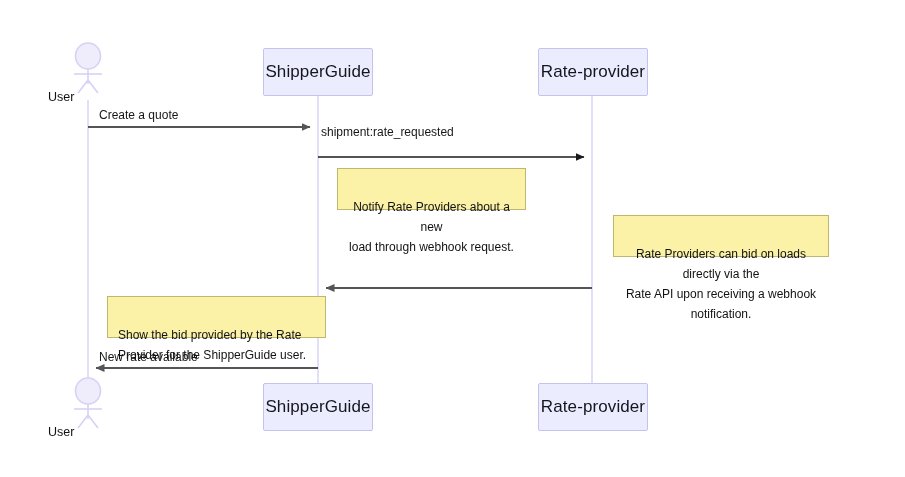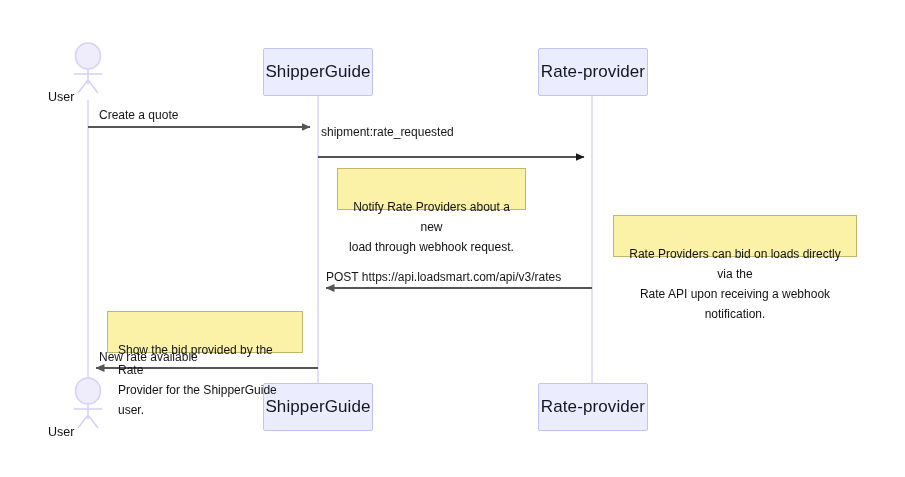--- a/index.html
+++ b/index.html
@@ -150,36 +150,33 @@
   </div>
 
   <div class="msg-label" style="left:99px; top:108px; width:210px;">
     <span>Create a quote</span>
   </div>
 
   <div class="msg-label" style="left:321px; top:125px; width:262px;">
     <span>shipment:rate_requested</span>
   </div>
 
-  <div class="msg-label" style="left:326px; top:270px; width:266px;">
-    <span>POST https://api.loadsmart.com/api/v3/rates</span>
-  </div>
 
   <div class="msg-label" style="left:99px; top:350px; width:211px;">
     <span>New rate available</span>
   </div>
 
   <div class="note" style="left:337px; top:168px; width:189px; height:42px;">
     <span>Notify Rate Providers about a new
 load through webhook request.</span>
   </div>
 
-  <div class="note" style="left:613px; top:215px; width:244px; height:42px;">
+  <div class="note" style="left:613px; top:215px; width:216px; height:42px;">
     <span>Rate Providers can bid on loads directly via the
 Rate API upon receiving a webhook notification.</span>
   </div>
 
-  <div class="note left-align" style="left:107px; top:296px; width:196px; height:42px;margin-top:15px;">
+  <div class="note left-align" style="left:107px; top:296px; width:219px; height:42px;">
     <span>Show the bid provided by the Rate
 Provider for the ShipperGuide user.</span>
   </div>
 
 </div>
 
 </body></html>

